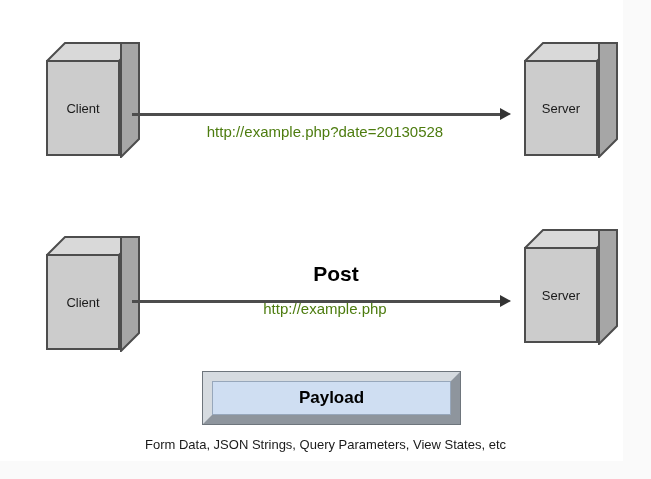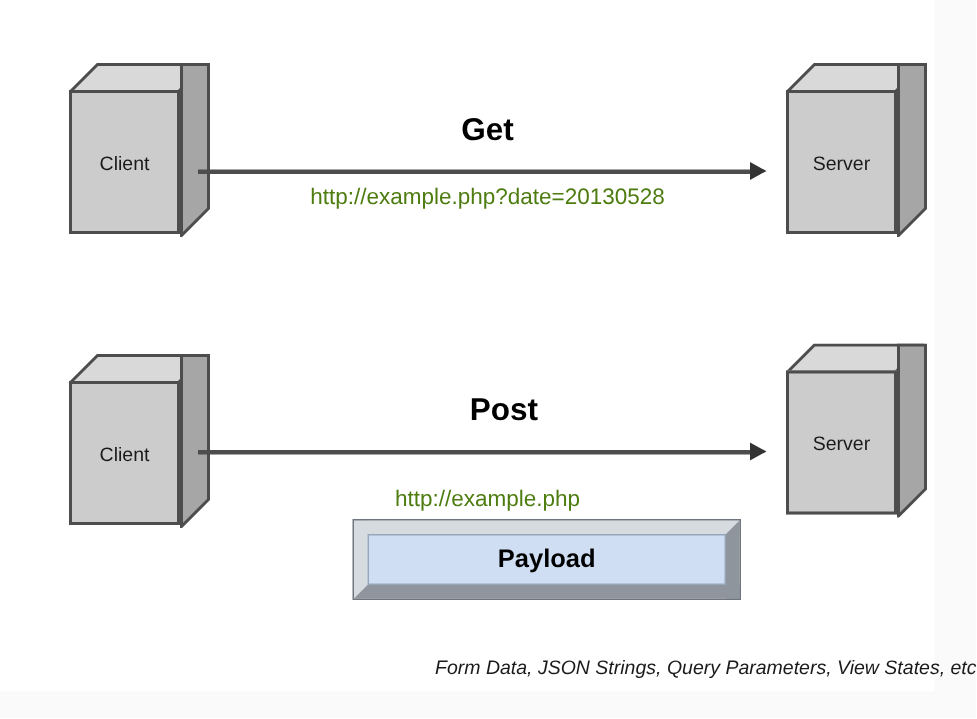--- a/index.html
+++ b/index.html
@@ -127,23 +127,22 @@
   .payload-label {
     font-size: 17px;
     font-weight: bold;
     color: #000000;
     white-space: nowrap;
   }
 
   .caption {
     position: absolute;
     font-size: 13px;
-    font-style: italic;
     color: #1a1a1a;
-    text-align: right;
+    text-align: center;
     white-space: nowrap;
     width: 651px;
     left: 0;
   }
 </style>
 </head>
 <body>
 
 <div id="canvas">
 
@@ -158,21 +157,20 @@
       <polygon points="1,1 19,1 19,97 1,115" fill="#a6a6a6" stroke="#4d4d4d" stroke-width="2"></polygon>
     </svg>
     <div class="face-front">
       <span class="label">Client</span>
     </div>
   </div>
 
   <div class="conn-line" style="left:132px; top:113px; width:370px;"></div>
   <div class="arrow-head" style="left:500px; top:108px;"></div>
 
-  <div class="flow-title" style="left:175px; top:75px; width:300px;">Get</div>
   <div class="flow-url" style="left:175px; top:123px; width:300px;">http://example.php?date=20130528</div>
 
   <div class="cube" style="left:524px; top:42px; width:96px; height:118px;">
     <svg class="face-top" viewBox="0 0 92 20" preserveAspectRatio="none">
       <polygon points="1,19 19,1 91,1 73,19" fill="#d9d9d9" stroke="#4d4d4d" stroke-width="2"></polygon>
     </svg>
     <svg class="face-side" viewBox="0 0 20 116" preserveAspectRatio="none">
       <polygon points="1,1 19,1 19,97 1,115" fill="#a6a6a6" stroke="#4d4d4d" stroke-width="2"></polygon>
     </svg>
     <div class="face-front">
@@ -189,35 +187,35 @@
     </svg>
     <div class="face-front">
       <span class="label">Client</span>
     </div>
   </div>
 
   <div class="conn-line" style="left:132px; top:300px; width:370px;"></div>
   <div class="arrow-head" style="left:500px; top:295px;"></div>
 
   <div class="flow-title" style="left:186px; top:262px; width:300px;">Post</div>
-  <div class="flow-url" style="left:175px; top:324px; width:300px;">http://example.php</div>
+  <div class="flow-url" style="left:175px; top:300px; width:300px;">http://example.php</div>
 
   <div class="cube" style="left:524px; top:229px; width:96px; height:118px;">
     <svg class="face-top" viewBox="0 0 92 20" preserveAspectRatio="none">
       <polygon points="1,19 19,1 91,1 73,19" fill="#d9d9d9" stroke="#4d4d4d" stroke-width="2"></polygon>
     </svg>
     <svg class="face-side" viewBox="0 0 20 116" preserveAspectRatio="none">
       <polygon points="1,1 19,1 19,97 1,115" fill="#a6a6a6" stroke="#4d4d4d" stroke-width="2"></polygon>
     </svg>
     <div class="face-front">
       <span class="label">Server</span>
     </div>
   </div>
 
-  <div class="payload-box" style="left:203px; top:347px; width:257px; height:52px;margin-left:33px;">
+  <div class="payload-box" style="left:203px; top:372px; width:257px; height:52px;">
     <div class="payload-inner">
       <span class="payload-label">Payload</span>
     </div>
   </div>
 
   <div class="caption" style="top:437px;">Form Data, JSON Strings, Query Parameters, View States, etc</div>
 
 </div>
 
 </body></html>

